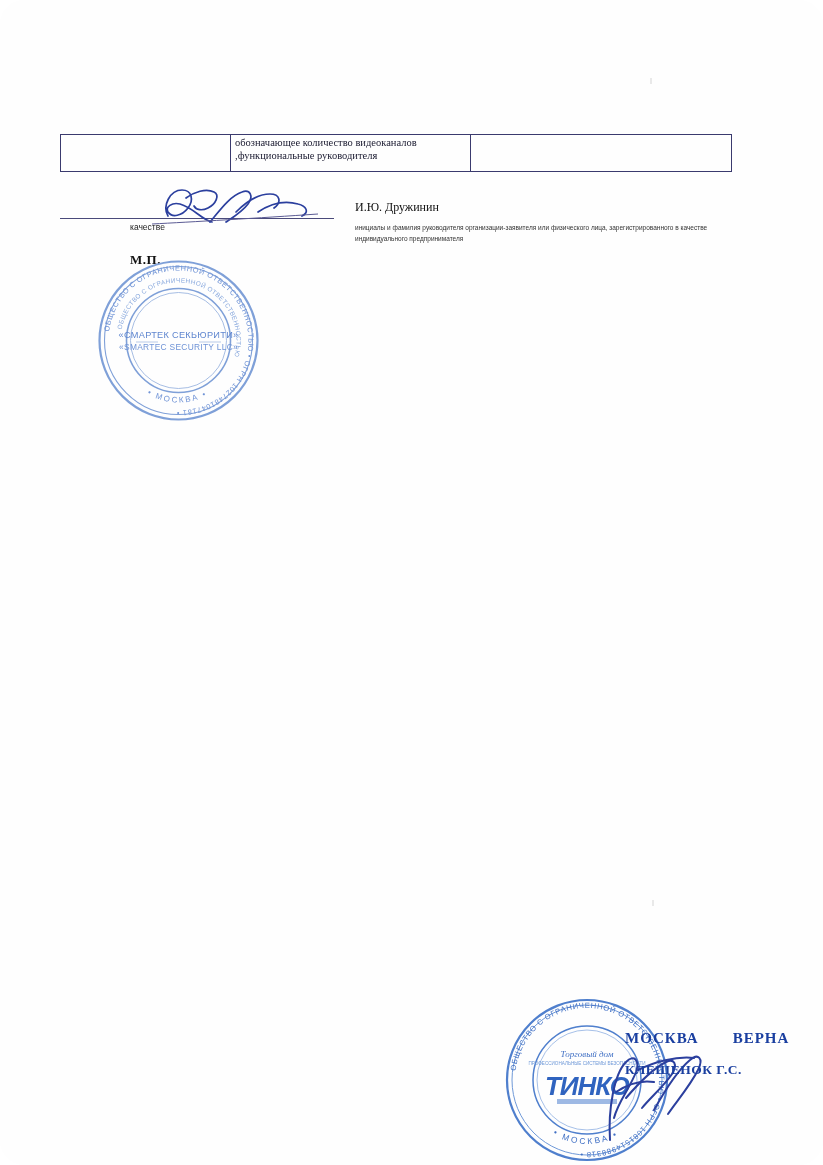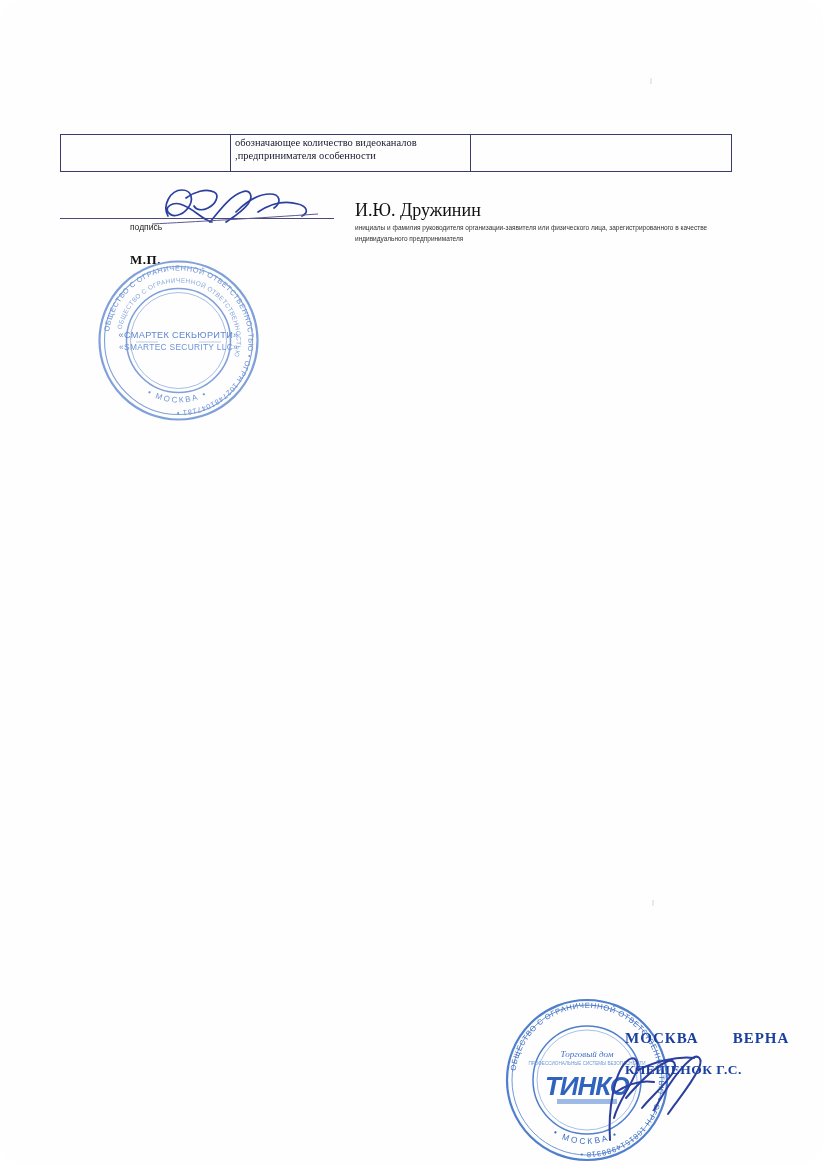--- a/index.html
+++ b/index.html
@@ -88,21 +88,21 @@
     font-weight: bold;
     letter-spacing: 0.5px;
     color: #111;
     font-family: "Liberation Serif", serif;
   }
 
   .signer-name {
     position: absolute;
     left: 355px;
     top: 200px;
-    font-size: 18px;
+    font-size: 12px;
     color: #111;
     font-family: "Liberation Serif", serif;
   }
   .signer-note {
     position: absolute;
     left: 355px;
     top: 222px;
     width: 360px;
     font-size: 6.5px;
     line-height: 11px;
@@ -186,27 +186,27 @@
 
 <div class="page">
 
   <div class="scan-mark" style="left:650px; top:78px;"></div>
   <div class="scan-mark" style="left:652px; top:900px;"></div>
 
   <div class="table-frag">
     <div class="col-left"></div>
     <div class="col-mid">
       <div>обозначающее количество видеоканалов</div>
-      <div>,предпринимателя особенности</div>
+      <div>,функциональные руководителя</div>
     </div>
     <div class="col-right"></div>
   </div>
 
   <div class="sig-line"></div>
-  <div class="sig-caption">подпись</div>
+  <div class="sig-caption">качестве</div>
   <div class="mp-label">М.П.</div>
 
   <div class="hand-sig">
     <svg width="170" height="48" viewBox="0 0 170 48">
       <g fill="none" stroke="#2b3f9e" stroke-width="1.7" stroke-linecap="round">
         <path d="M18 34 C12 24, 20 8, 32 8 C42 8, 44 18, 38 26 C32 34, 22 36, 18 30 C15 25, 22 20, 30 22 C44 26, 52 38, 62 40"></path>
         <path d="M36 16 C44 10, 56 6, 64 10 C70 13, 66 22, 58 26 C52 29, 46 28, 44 24"></path>
         <path d="M60 40 C70 28, 80 14, 92 10 C100 7, 104 14, 98 22 C92 30, 82 36, 76 40"></path>
         <path d="M86 30 C96 20, 108 12, 120 12 C130 12, 132 20, 124 26"></path>
         <path d="M108 30 C120 22, 134 18, 148 22 C156 24, 160 30, 152 34"></path>

